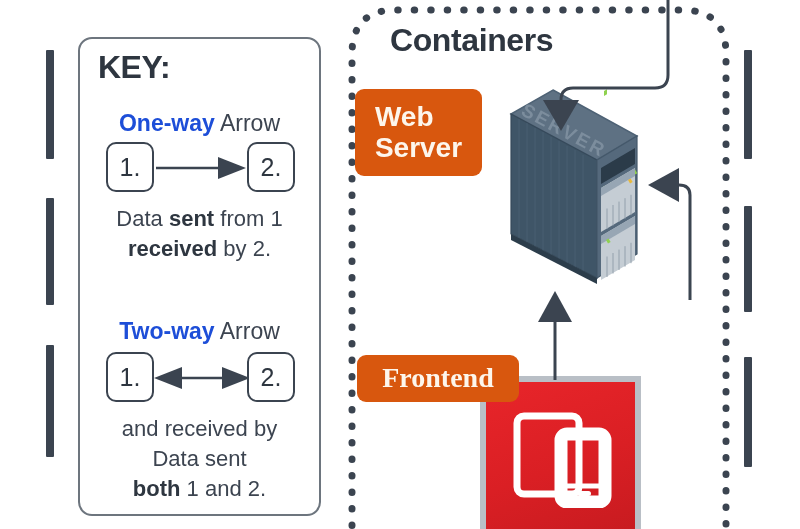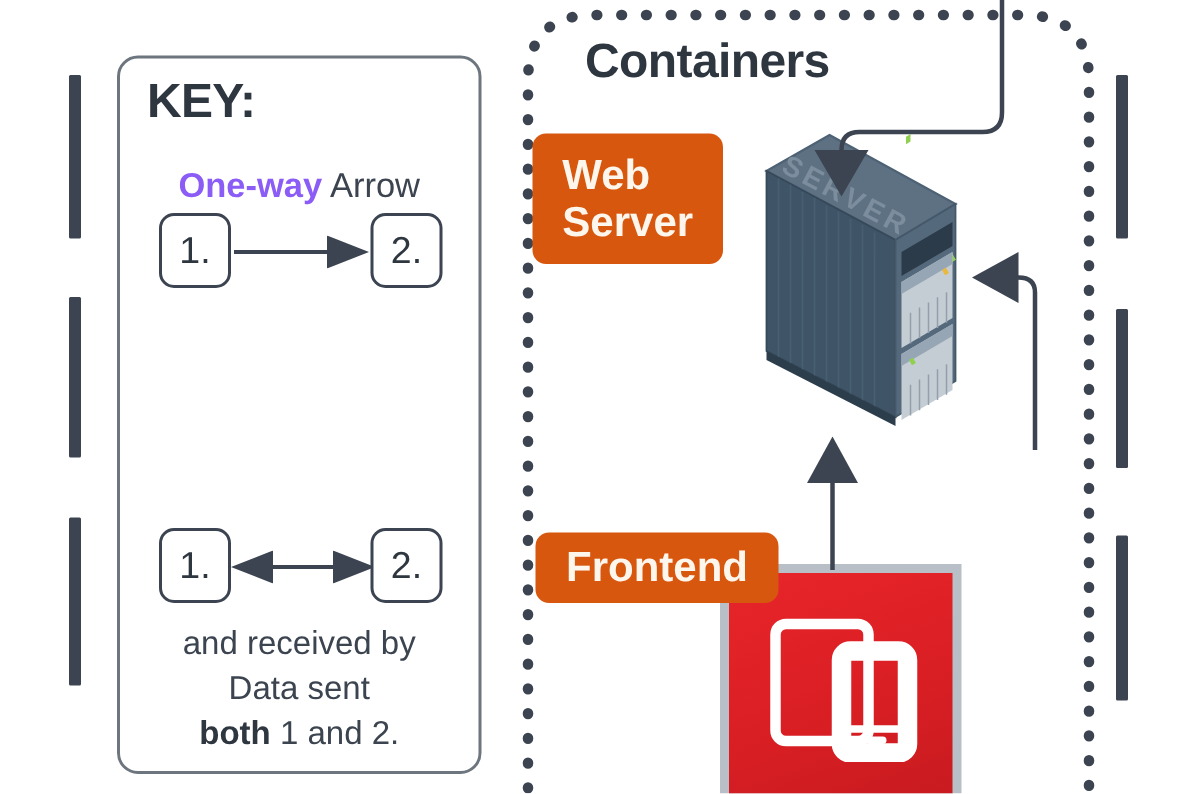--- a/index.html
+++ b/index.html
@@ -49,21 +49,21 @@
   }
 
   .key-heading {
     position: absolute;
     width: 100%;
     text-align: center;
     font-size: 23px;
     color: #3c4450;
     white-space: nowrap;
   }
-  .key-heading b { font-weight: bold; color: #8b5cf6; }
+  .key-heading b { font-weight: bold; color: #1d4ed8; }
 
   .key-caption {
     position: absolute;
     width: 100%;
     text-align: center;
     font-size: 22px;
     line-height: 30px;
     color: #3c4450;
   }
   .key-caption b { font-weight: bold; color: #2E3640; }
@@ -122,20 +122,21 @@
     left: 355px; top: 89px;
     width: 127px; height: 87px;
     font-size: 28px;
     z-index: 6;
   }
   #label-frontend {
     left: 357px; top: 355px;
     width: 162px; height: 47px;
     font-size: 28px;
     z-index: 6;
+    font-family: Liberation Serif, serif;
   }
 
   
   #server-illustration {
     position: absolute;
     left: 465px;
     top: 88px;
     width: 176px;
     height: 212px;
     z-index: 4;
@@ -200,21 +201,32 @@
       <span>1.</span>
     </div>
     <svg class="key-arrow-svg" style="left:74px; top:118px;" width="96" height="22" viewBox="0 0 96 22">
       <line x1="2" y1="11" x2="72" y2="11" stroke="#3B4450" stroke-width="2.6"></line>
       <polygon points="92,11 64,0 64,22" fill="#3B4450"></polygon>
     </svg>
     <div class="node-box" style="left:167px; top:103px;">
       <span>2.</span>
     </div>
 
-
+    <div class="key-caption" style="top:165px;">
+      <div>
+        <span>Data </span><b>sent</b><span> from 1</span>
+      </div>
+      <div>
+        <b>received</b><span> by 2.</span>
+      </div>
+    </div>
+
+    <div class="key-heading" style="top:279px;">
+      <b>Two-way</b><span> Arrow</span>
+    </div>
 
     <div class="node-box" style="left:26px; top:313px;">
       <span>1.</span>
     </div>
     <svg class="key-arrow-svg" style="left:72px; top:328px;" width="100" height="22" viewBox="0 0 100 22">
       <line x1="22" y1="11" x2="78" y2="11" stroke="#3B4450" stroke-width="2.6"></line>
       <polygon points="2,11 30,0 30,22" fill="#3B4450"></polygon>
       <polygon points="98,11 70,0 70,22" fill="#3B4450"></polygon>
     </svg>
     <div class="node-box" style="left:167px; top:313px;">

